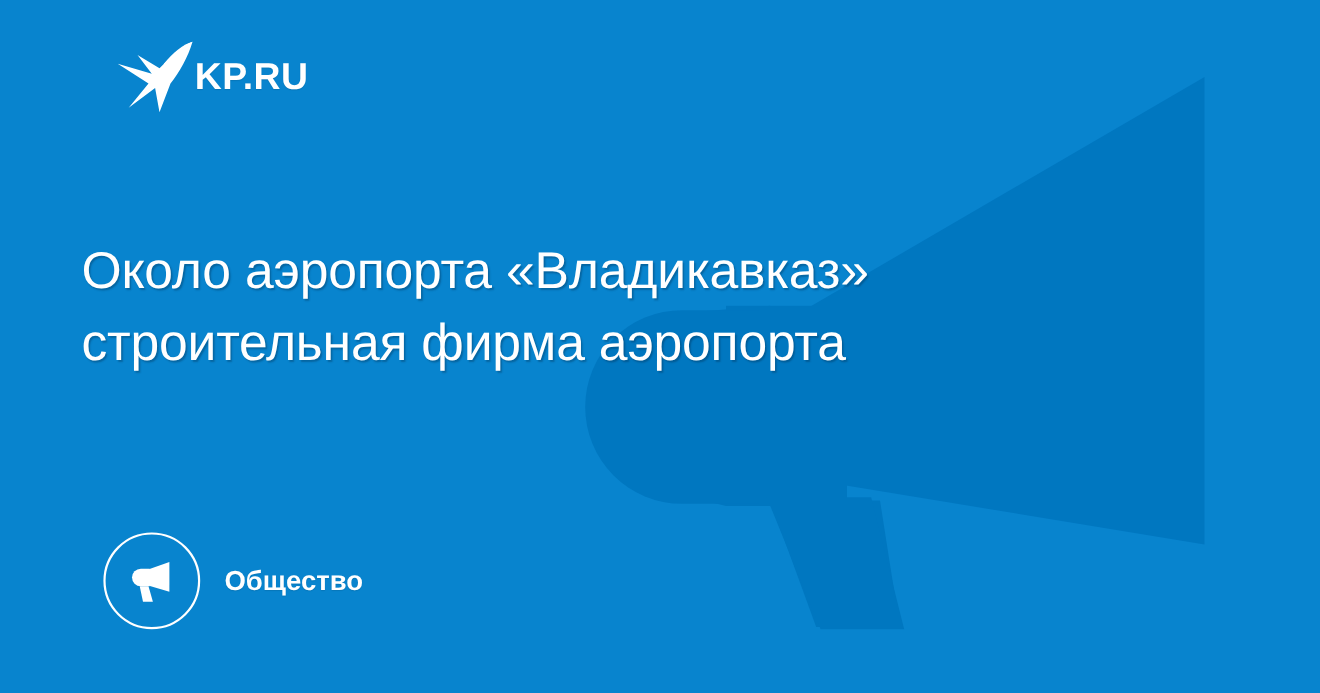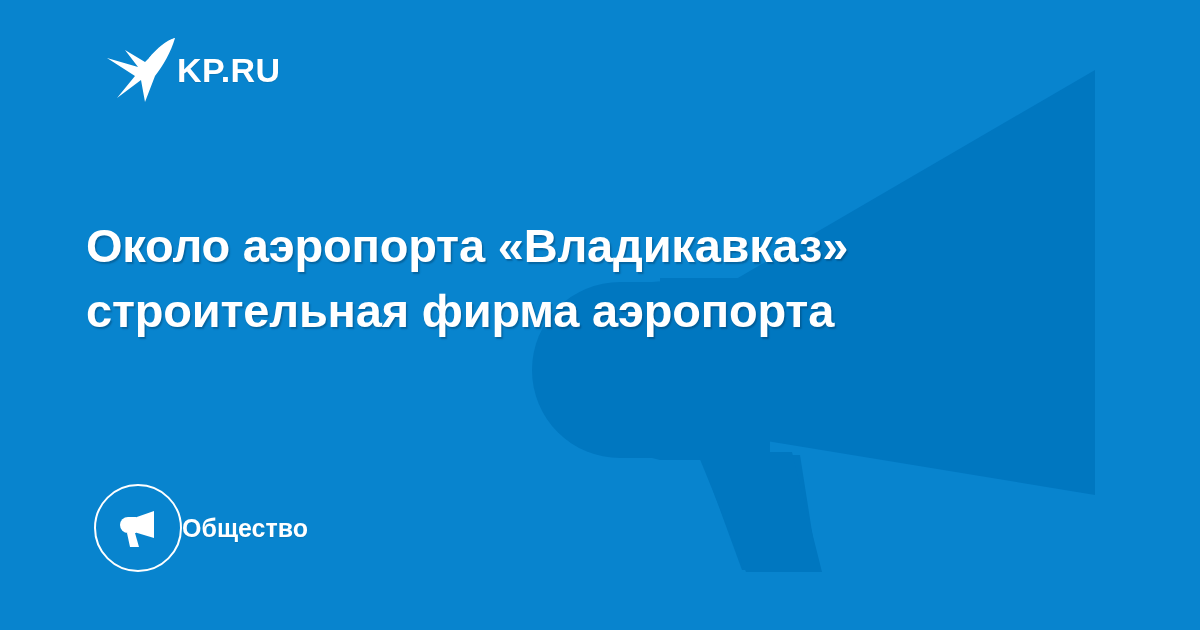--- a/index.html
+++ b/index.html
@@ -47,44 +47,45 @@
     font-weight: 700;
     letter-spacing: 0.4px;
     line-height: 1;
     white-space: nowrap;
     text-shadow: 0 1px 1px rgba(0,0,0,0.10);
   }
 
   
   #headline {
     position: absolute;
-    left: 86px;
+    left: 74px;
     top: 182px;
     width: 990px;
     z-index: 2;
     color: #ffffff;
     font-size: 47px;
-    font-weight: 700;
+    font-weight: 400;
     line-height: 65px;
     letter-spacing: -0.2px;
     text-shadow: 1.5px 2px 1.5px rgba(0, 40, 70, 0.33);
   }
   #headline .hl-line {
     display: block;
     white-space: nowrap;
   }
 
   
   #category {
     position: absolute;
     left: 94px;
     top: 482px;
     z-index: 2;
     display: flex;
     align-items: center;
+    gap: 22px;
     height: 92px;
   }
   #category .cat-circle {
     width: 88px;
     height: 88px;
     border-radius: 50%;
     border: 2px solid #ffffff;
     box-sizing: border-box;
     display: flex;
     align-items: center;

